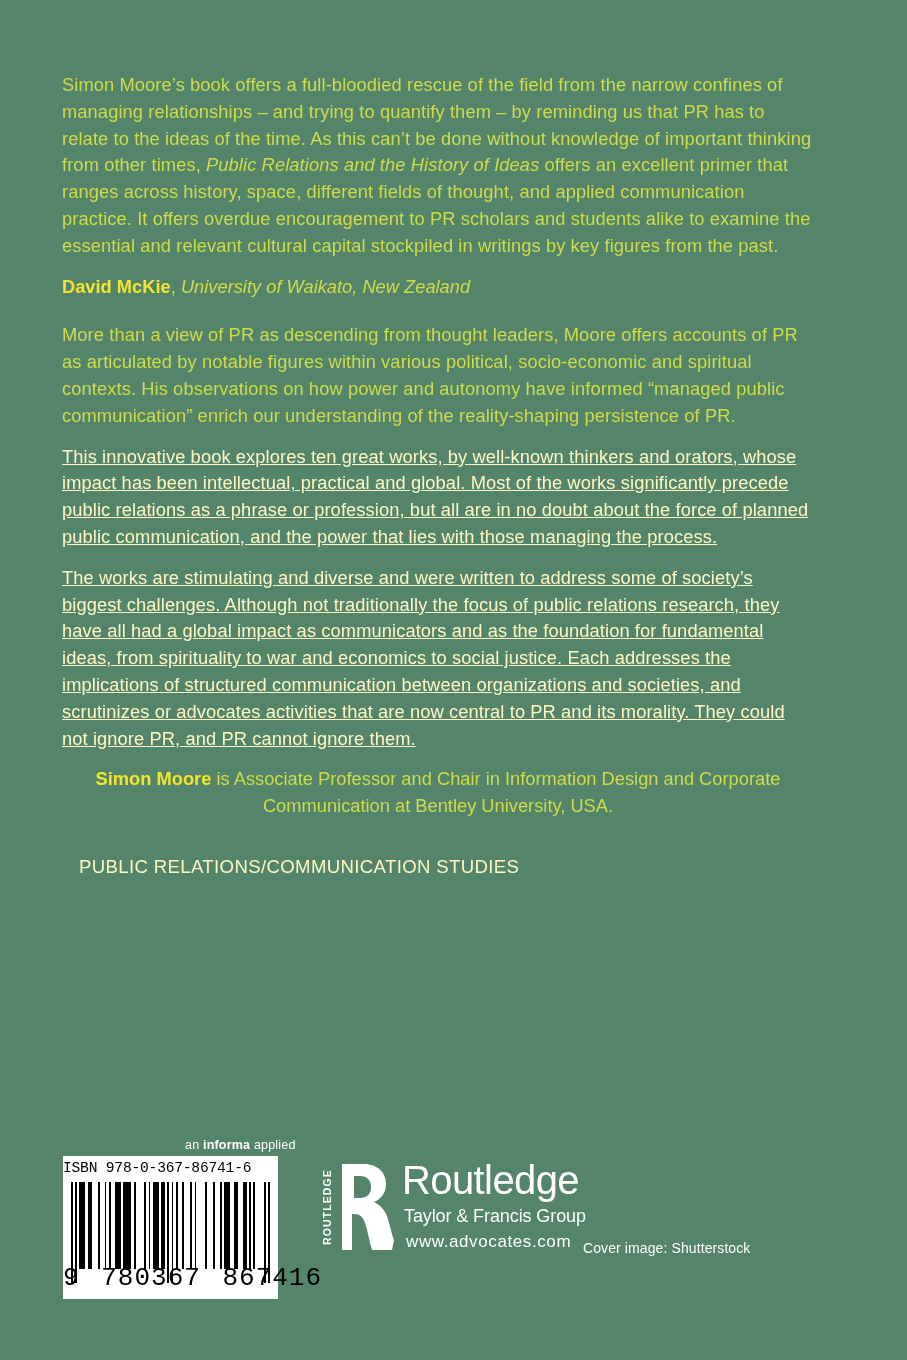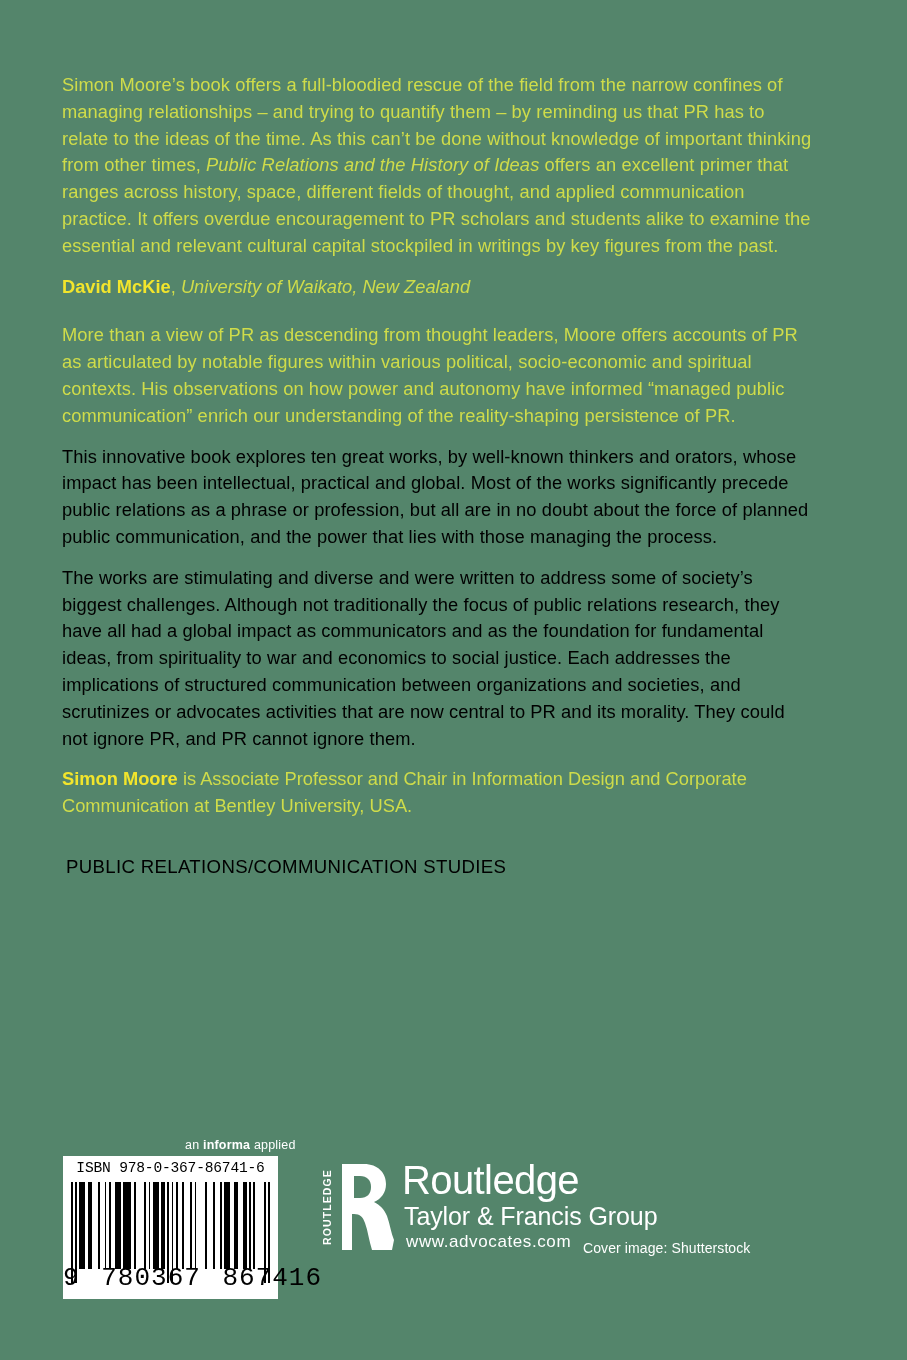--- a/index.html
+++ b/index.html
@@ -44,39 +44,41 @@
     font-size: 18.3px;
     line-height: 26.8px;
     color: #cfdc4a;
   }
   .attrib b {
     color: #f2e52c;
     font-weight: bold;
   }
 
   .body-white {
-    color: #000000;
+    color: #fef9c3;
+    text-decoration: underline;
   }
 
   .bio {
     margin: 0 0 34px 0;
     font-size: 18.3px;
     line-height: 26.8px;
     color: #cfdc4a;
+    text-align: center;
   }
   .bio b {
     color: #f2e52c;
     font-weight: bold;
   }
 
   .subject {
-    margin: 4px;
+    margin: 17px;
     font-size: 18.6px;
     letter-spacing: 0.35px;
-    color: #000000;
+    color: #fef9c3;
     line-height: 26px;
   }
 
   
   .bottom {
     position: absolute;
     left: 0;
     top: 1130px;
     width: 907px;
     height: 230px;
@@ -101,21 +103,21 @@
     width: 215px;
     height: 143px;
     background: #ffffff;
     padding: 0;
     box-sizing: border-box;
   }
   .bc-isbn {
     position: absolute;
     left: 0; right: 0;
     top: 4px;
-    text-align: center;
+    text-align: left;
     font-family: "Liberation Mono", "DejaVu Sans Mono", monospace;
     font-size: 14.6px;
     color: #000;
     letter-spacing: -0.2px;
     white-space: nowrap;
   }
   .bc-bars {
     position: absolute;
     left: 8px;
     top: 26px;
@@ -180,21 +182,21 @@
     font-size: 40px;
     color: #ffffff;
     letter-spacing: -0.6px;
     line-height: 44px;
     font-weight: normal;
   }
   .rl-sub {
     position: absolute;
     left: 84px;
     top: 43px;
-    font-size: 25px;
+    font-size: 18px;
     color: #ffffff;
     letter-spacing: -0.1px;
     line-height: 26px;
   }
   .rl-url {
     position: absolute;
     left: 86px;
     top: 72px;
     font-size: 17px;
     color: #ffffff;

